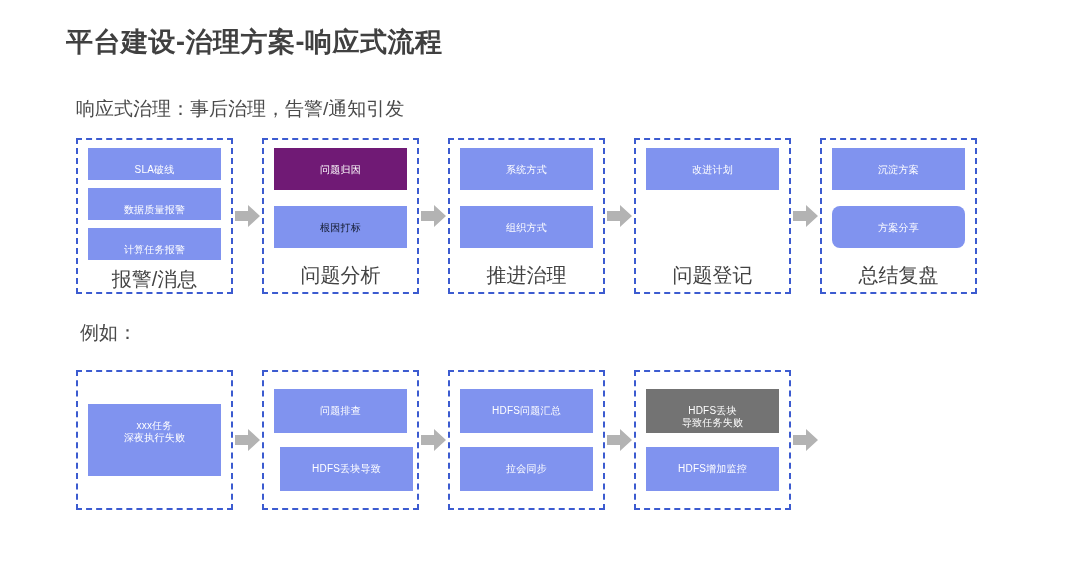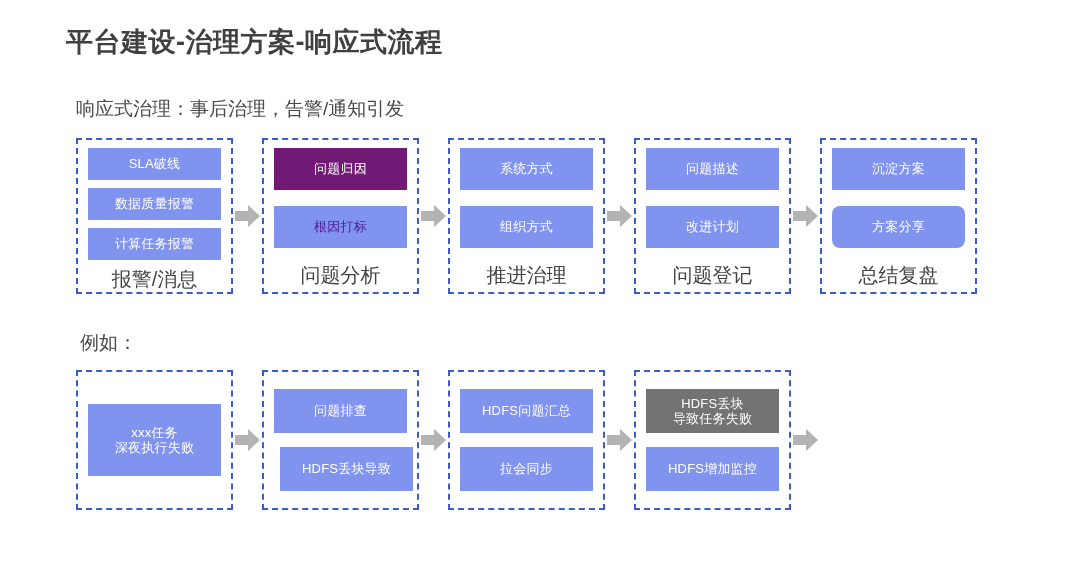--- a/index.html
+++ b/index.html
@@ -38,21 +38,21 @@
 
   
   .section-caption {
     position: absolute;
     font-size: 19px;
     font-weight: normal;
     color: #4a4a4a;
     white-space: nowrap;
   }
   .caption-responsive { left: 76px; top: 96px; }
-  .caption-example    { left: 80px; top: 330px; }
+  .caption-example    { left: 80px; top: 320px; }
 
   
   .flow-row {
     position: absolute;
     left: 76px;
     display: flex;
     align-items: stretch;
   }
   .flow-row-1 { top: 138px; height: 156px; }
   .flow-row-2 { top: 370px; height: 140px; }
@@ -78,24 +78,24 @@
     justify-content: center;
   }
 
   
   .task {
     box-sizing: border-box;
     width: 100%;
     background: #8093ef;
     color: #ffffff;
     display: flex;
-    align-items: center;
+    align-items: flex-start;
     justify-content: center;
     text-align: center;
-    font-size: 13px;
+    font-size: 10px;
     line-height: 1.18;
     letter-spacing: 0.2px;
     padding: 16px 3px;
   }
   .flow-row-1 .task { height: 32px; margin-bottom: 8px; }
   .flow-row-1 .stage.two-task .task { height: 42px; margin-bottom: 16px; }
   .flow-row-1 .stage.two-task .task:last-of-type { margin-bottom: 8px; }
 
   .flow-row-2 .task { height: 44px; margin-bottom: 14px; }
   .flow-row-2 .task:last-of-type { margin-bottom: 0; }
@@ -156,21 +156,21 @@
         <svg width="25" height="22" viewBox="0 0 25 22" aria-hidden="true">
           <path d="M0 6 H13 V0 L25 11 L13 22 V16 H0 Z" fill="#b3b3b3"></path>
         </svg>
       </div>
       <div class="stage two-task" style="border-color: rgb(60, 91, 208);">
         <div class="task" style="background: #701a75; color: rgb(255, 255, 255);">
           <div>
             <span>问题归因</span>
           </div>
         </div>
-        <div class="task" style="background: rgb(128, 147, 239); color: #4c1d95;">
+        <div class="task" style="background: rgb(128, 147, 239); color: #0f172a;">
           <div>
             <span>根因打标</span>
           </div>
         </div>
         <div class="stage-label">问题分析</div>
       </div>
       <div class="arrow">
         <svg width="25" height="22" viewBox="0 0 25 22" aria-hidden="true">
           <path d="M0 6 H13 V0 L25 11 L13 22 V16 H0 Z" fill="#b3b3b3"></path>
         </svg>
@@ -187,25 +187,20 @@
           </div>
         </div>
         <div class="stage-label">推进治理</div>
       </div>
       <div class="arrow">
         <svg width="25" height="22" viewBox="0 0 25 22" aria-hidden="true">
           <path d="M0 6 H13 V0 L25 11 L13 22 V16 H0 Z" fill="#b3b3b3"></path>
         </svg>
       </div>
       <div class="stage two-task" style="border-color: rgb(60, 91, 208);">
-        <div class="task" style="background: rgb(128, 147, 239); color: rgb(255, 255, 255);">
-          <div>
-            <span>问题描述</span>
-          </div>
-        </div>
         <div class="task" style="background: rgb(128, 147, 239); color: rgb(255, 255, 255);">
           <div>
             <span>改进计划</span>
           </div>
         </div>
         <div class="stage-label">问题登记</div>
       </div>
       <div class="arrow">
         <svg width="25" height="22" viewBox="0 0 25 22" aria-hidden="true">
           <path d="M0 6 H13 V0 L25 11 L13 22 V16 H0 Z" fill="#b3b3b3"></path>

